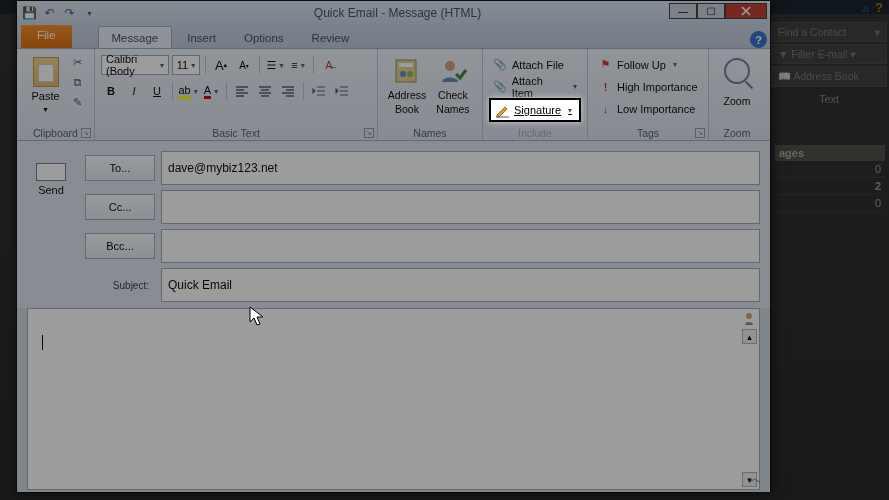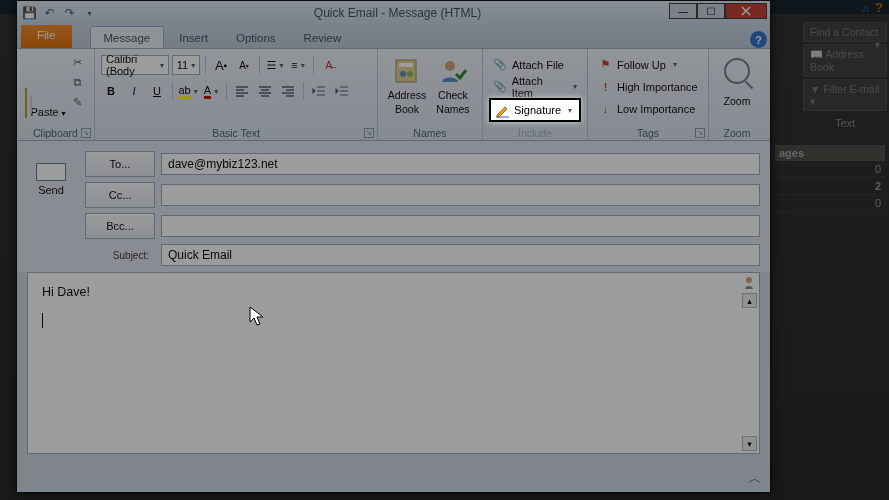--- a/index.html
+++ b/index.html
@@ -18,21 +18,21 @@
     inset: 0;
     background: linear-gradient(#3a3a3a, #2f2f2f);
   }
   .backdrop-top {
     position: absolute;
     top: 0; left: 0; right: 0; height: 14px;
     background: #1e2a33;
   }
   .backdrop-right {
     position: absolute;
-    top: 22px; right: 2px; width: 84px;
+    top: 22px; right: 2px; width: 116px;
     font-size: 11px; color: #888;
   }
   .backdrop-right .item {
     padding: 3px 6px; border: 1px solid #555; margin-bottom: 2px;
     background: #4a4a46; font-size: 10.5px;
   }
   .backdrop-right .label { text-align: center; margin-top: 6px; color:#999; }
   .today-pane {
     position: absolute;
     top: 145px; right: 4px; width: 110px;
@@ -75,21 +75,21 @@
     background: linear-gradient(#c6d3e3, #bcc9da);
     padding-left: 4px;
     gap: 2px;
     border-bottom: 1px solid #9aa8bb;
   }
   .ribbon-tabs .tab {
     padding: 5px 13px 4px; font-size:11.5px; color:#3a4a5e;
   }
   .ribbon-tabs .file-tab {
     background: linear-gradient(#f98f2b,#e06a00);
-    color:#fff; border-radius:3px 3px 0 0; margin-right:16px;
+    color:#fff; border-radius:3px 3px 0 0; margin-right:24px;
     padding: 7px 16px;
   }
   .ribbon-tabs .active {
     background:#e8eef6; border:1px solid #9aa8bb; border-bottom:0;
     border-radius:2px 2px 0 0;
     text-align:right;
   }
 
   .ribbon {
     height: 92px;
@@ -102,21 +102,21 @@
     border-right: 1px solid #b7c2d1;
     padding: 3px 6px 0 6px;
     display:flex; flex-direction:column; align-items:center;
     position:relative;
   }
   .rgroup .glabel { position:absolute; bottom:1px; left:0; right:0; text-align:center; font-size:10.5px; color:#4a5a70;}
   .rgroup .dlg { position:absolute; right:3px; bottom:2px; width:10px; height:10px; border:1px solid #8a97aa; display:flex;align-items:center;justify-content:center;font-size:7px;color:#6a7a90;}
 
   
   .clip-body { display:flex; align-items:flex-start; gap:4px; }
-  .paste-btn { width:40px; height:66px; display:flex;flex-direction:row;align-items:flex-end;justify-content:center; gap:3px;}
+  .paste-btn { width:40px; height:66px; display:flex;flex-direction:column;align-items:center;justify-content:center; gap:3px;}
   .paste-btn .ico { width:26px;height:30px; background:linear-gradient(#f2d48a,#e0b860); border:1px solid #b8953a; position:relative;}
   .paste-btn .ico::after{content:'';position:absolute;top:6px;left:4px;right:4px;bottom:4px;background:#fff;border:1px solid #ccc;}
   .mini-stack{display:flex;flex-direction:column;gap:4px;margin-top:2px;}
   .mini{width:16px;height:16px;display:flex;align-items:center;justify-content:center;color:#4a5a70;}
 
   
   .bt-body{display:flex;flex-direction:column;gap:6px; width:270px; padding-top:3px;}
   .bt-row{display:flex;align-items:center;gap:3px;}
   .font-combo{border:1px solid #9aa8bb;background:#fff;height:20px;padding:0 4px;display:flex;align-items:center;font-size:11px;}
   .font-name{width:68px;}
@@ -154,62 +154,62 @@
     padding: 10px 10px 6px 10px;
     background:#dfe6ef;
     display:flex; gap:10px;
   }
   .send-col{display:flex;flex-direction:column;align-items:center;gap:3px;width:48px; padding-top:12px;}
   .send-col .env{width:30px;height:18px;border:1px solid #6a7a90;background:#fff;position:relative;}
   .send-col .env::before{content:'';position:absolute;top:0;left:0;right:0;height:9px;background:linear-gradient(135deg,transparent 49%,#6a7a90 50%,transparent 51%),linear-gradient(-135deg,transparent 49%,#6a7a90 50%,transparent 51%);}
   .fields{flex:1;display:grid;grid-template-columns:70px 1fr;gap:5px 6px;align-items:center;}
   .fld-btn{height:26px;border:1px solid #9aa8bb;background:linear-gradient(#fbfcfe,#e3e9f1);display:flex;align-items:center;justify-content:center;font-size:11px;}
   .fld-lab{text-align:right;padding-right:6px;font-size:10px;color:#333;}
-  .fld-input{height:22px;border:1px solid #9aa8bb;background:#fff;padding:0 6px;font-size:12px;display:flex;align-items:center;}
+  .fld-input{height:34px;border:1px solid #9aa8bb;background:#fff;padding:0 6px;font-size:12px;display:flex;align-items:center;}
 
   
   .bodyarea{
     margin:0 10px 10px 10px;
     background:#fff;border:1px solid #9aa8bb;height:182px;position:relative;
     padding:12px 14px;font-size:12.5px;color:#000;
   }
   .cursor-line{display:inline-block;width:1px;height:15px;background:#000;vertical-align:middle;}
   .scroll-dn{position:absolute;right:2px;bottom:2px;width:15px;height:15px;border:1px solid #b0b0b0;display:flex;align-items:center;justify-content:center;font-size:9px;background:#eee;}
   .scroll-up{position:absolute;right:2px;top:20px;width:15px;height:15px;border:1px solid #b0b0b0;display:flex;align-items:center;justify-content:center;font-size:9px;background:#eee;}
   .perm-ico{position:absolute;right:2px;top:2px;width:15px;height:15px;}
 
   
   .mouse{position:absolute;left:232px;top:305px;pointer-events:none;}
 
   
   .dim-layer{
     position:absolute; inset:0; background:rgba(20,20,20,0.42);
     pointer-events:none;
   }
-  .sig-highlight{ position:relative; z-index:5; }
+  .sig-highlight{ position:relative; z-index:5;text-decoration:underline; }
 
   
   .expand{position:absolute;bottom:4px;right:8px;color:#444;font-size:14px;}
   
   .bg-help{position:absolute;top:0;right:6px;color:#2a6fc9;font-size:13px;display:flex;gap:6px;align-items:center;height:14px;}
 </style>
 </head>
 <body>
 
 <div class="backdrop">
   <div class="backdrop-top">
     <div class="bg-help">
       <span>▵</span>
         <span style="color:#ce7a00;font-weight:bold;">?</span>
     </div>
   </div>
   <div class="backdrop-right">
     <div class="item"><span>Find a Contact</span> <span style="float:right">▾</span></div>
+    <div class="item">▼ <span>Filter E-mail</span> ▾</div>
     <div class="item">📖 <span>Address Book</span></div>
-    <div class="item">▼ <span>Filter E-mail</span> ▾</div>
     <div class="label">Text</div>
   </div>
   <div class="today-pane">
     <div class="row-hdr">ages</div>
     <div class="row">
         <span>0</span>
       </div>
     <div class="row">
         <b>2</b>
       </div>
@@ -440,21 +440,20 @@
   </div>
 
   <div class="bodyarea">
     <div class="perm-ico">
       <svg viewBox="0 0 15 15">
           <circle cx="7" cy="5" r="3" fill="#d0a070"></circle>
           <path d="M3 14c0-4 8-4 8 0z" fill="#7a8a9a"></path>
         </svg>
     </div>
     <div class="scroll-up">▴</div>
-    <div>Hi Dave!</div>
     <br>
     <span class="cursor-line"></span>
     <div class="scroll-dn">▾</div>
   </div>
 
   <div class="dim-layer"></div>
   <div class="expand">︿</div>
 
   <div class="mouse">
     <svg width="18" height="22" viewBox="0 0 18 22">

